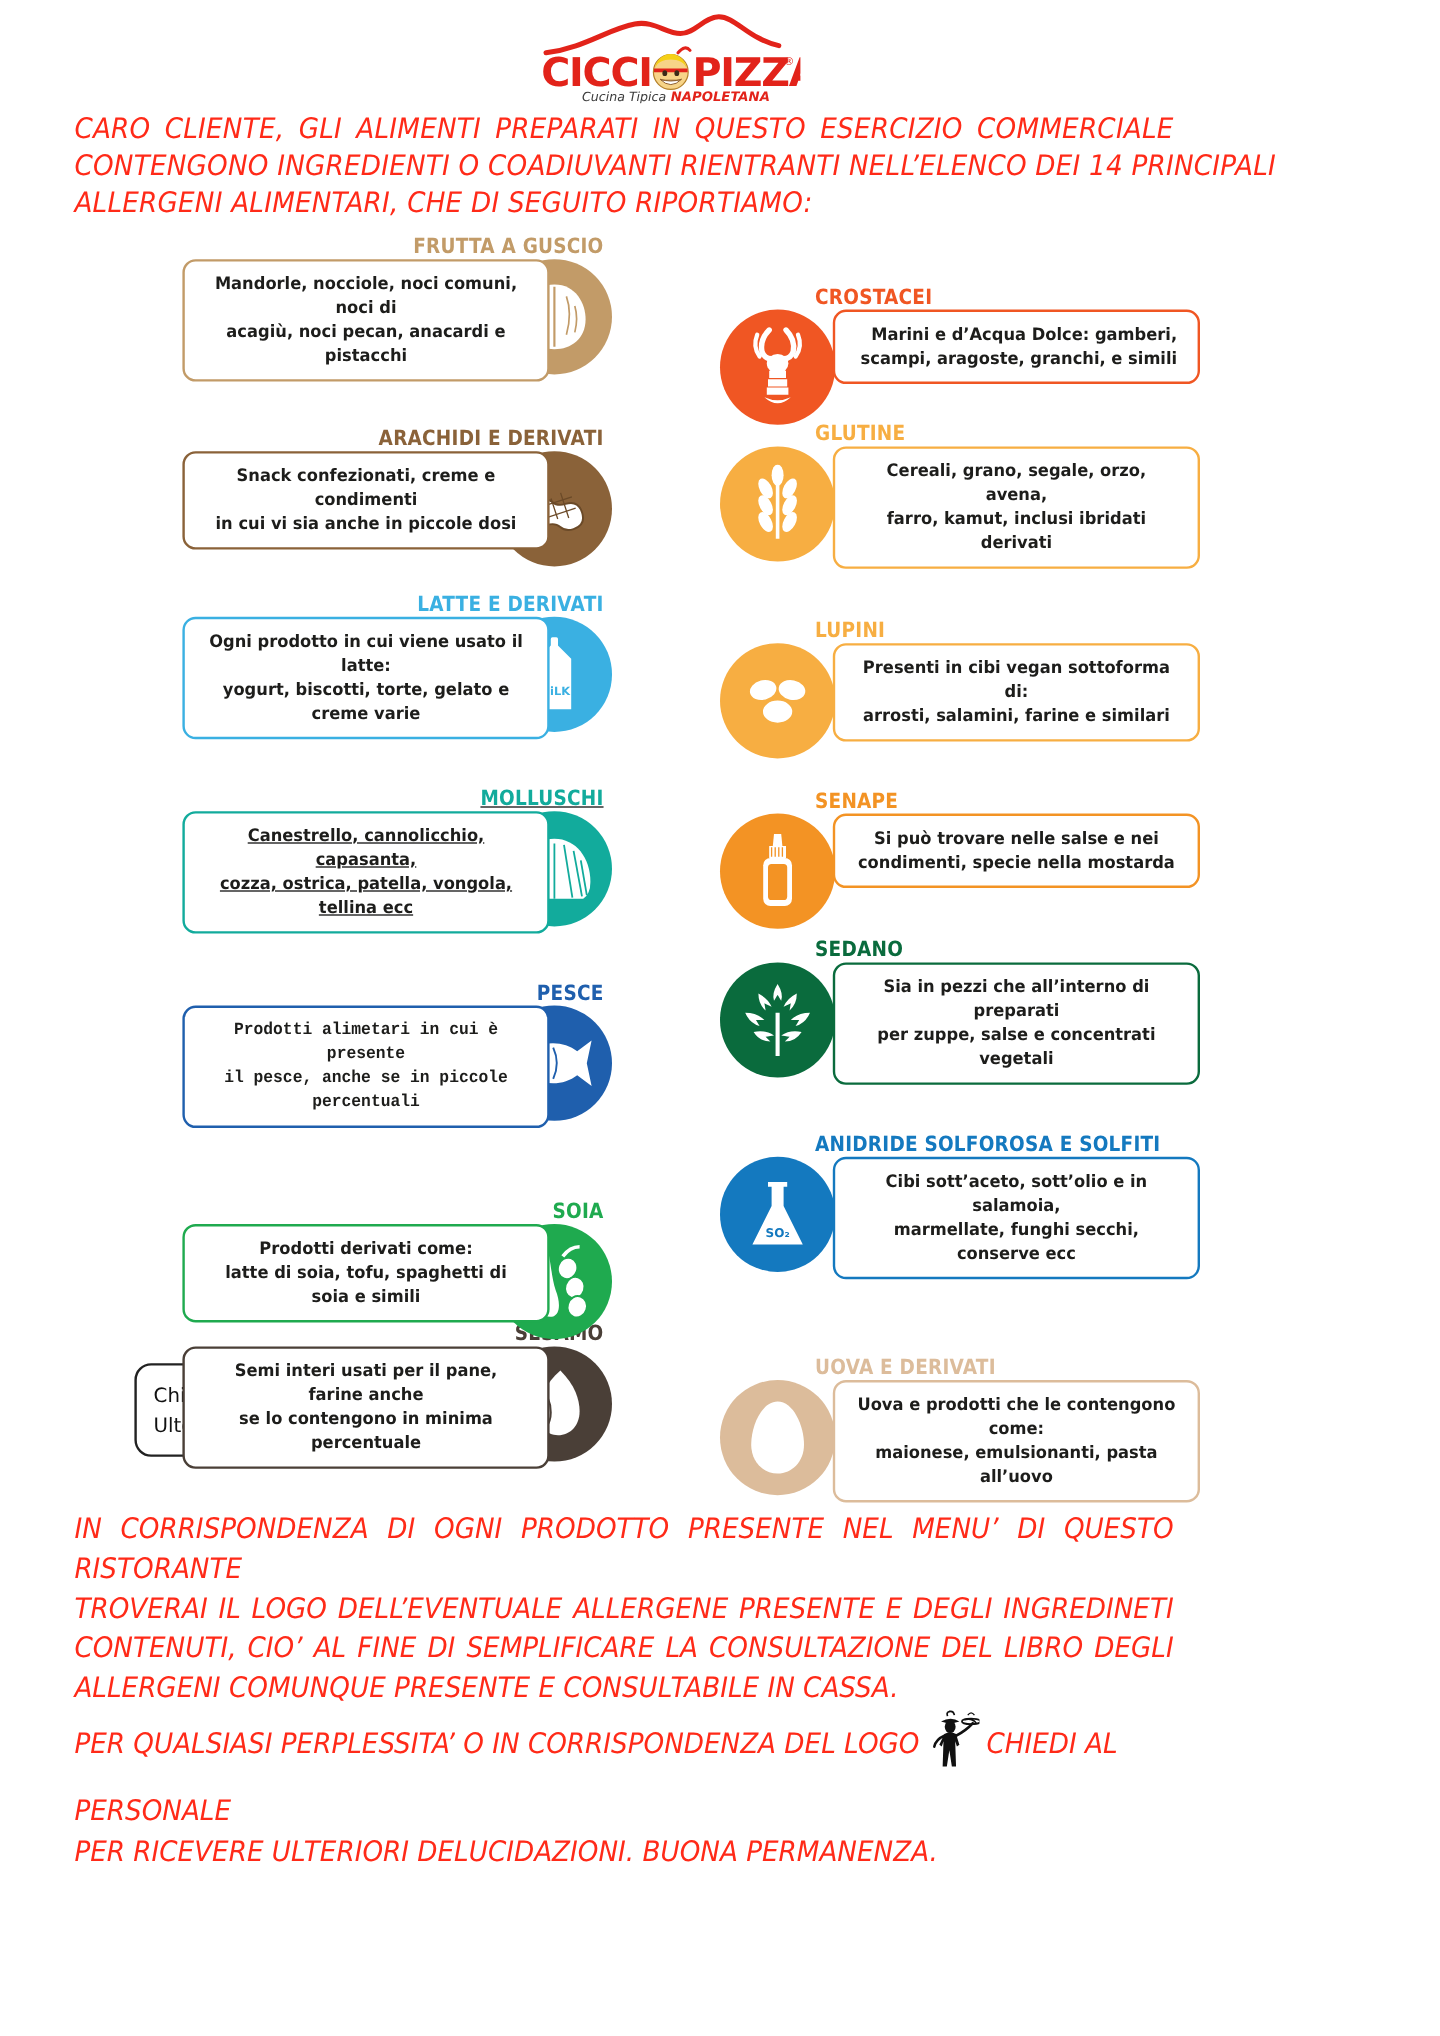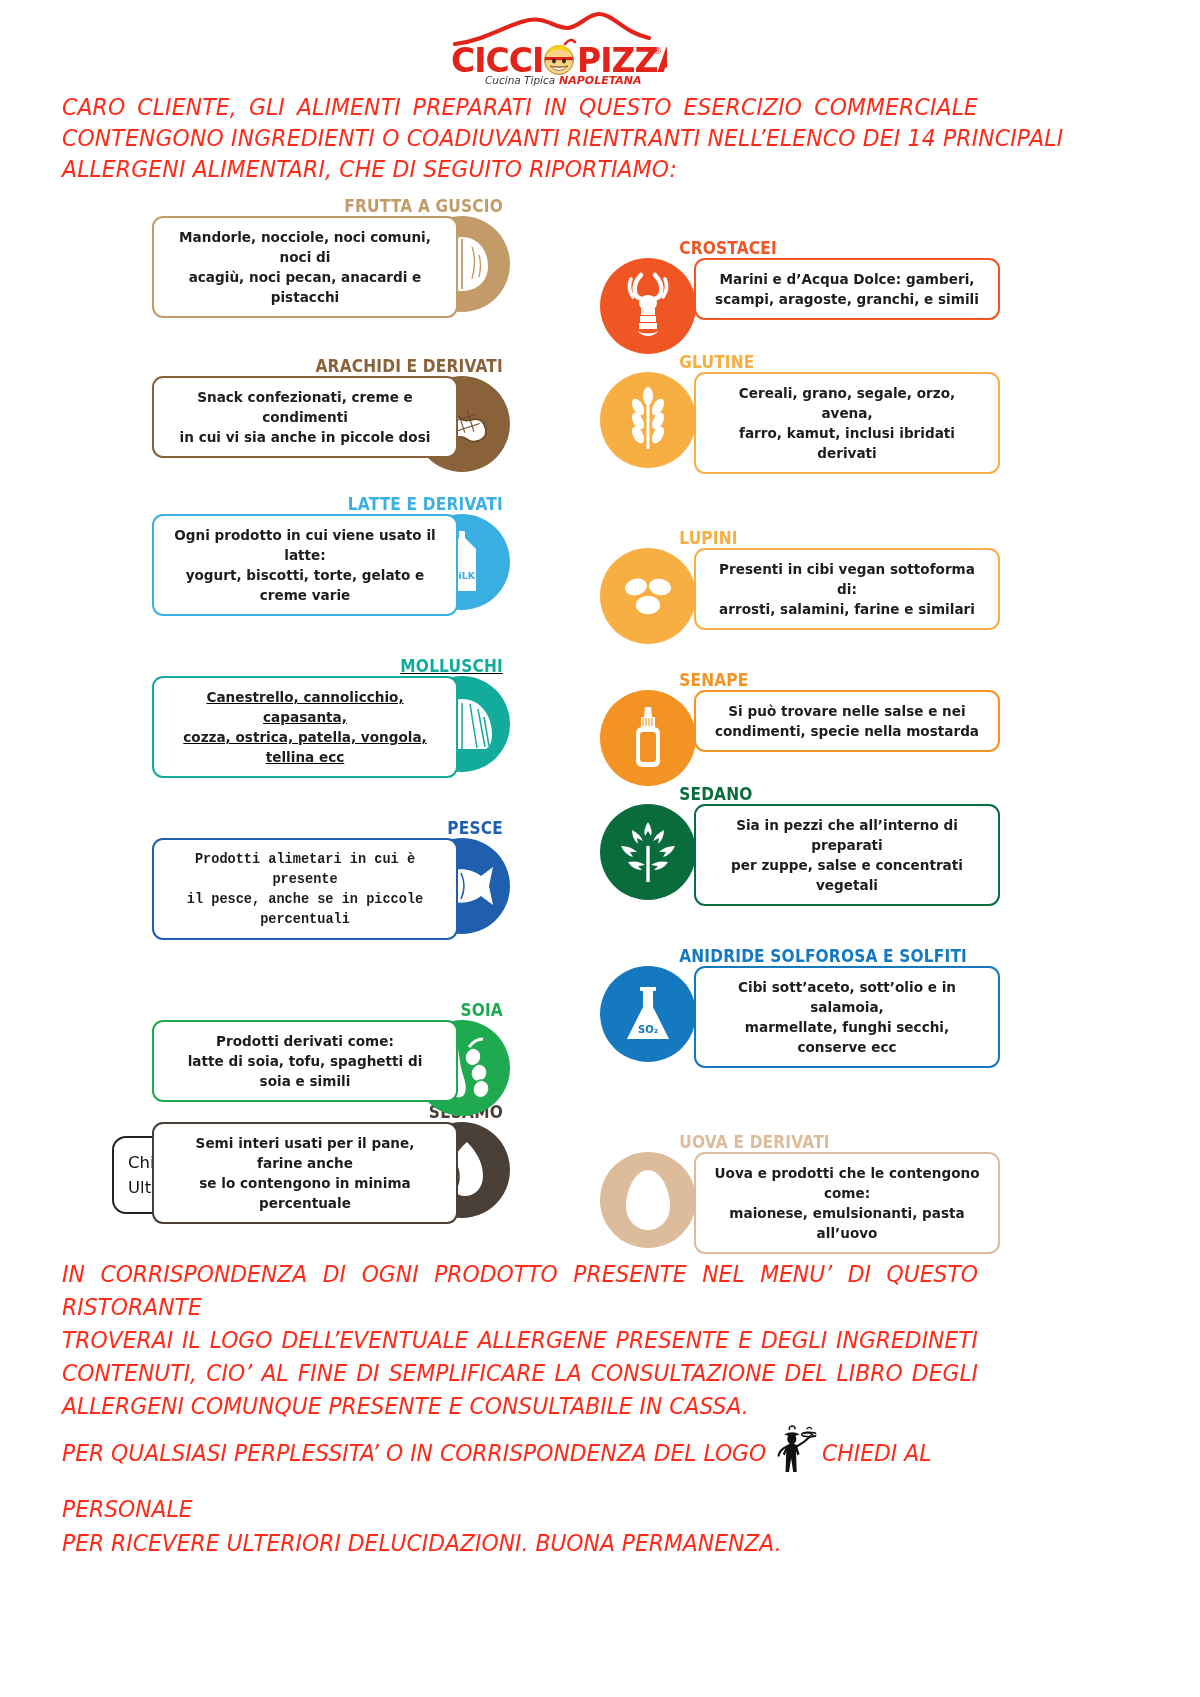--- a/index.html
+++ b/index.html
@@ -249,37 +249,37 @@
      <path d="M34 2 C46 14 50 26 50 36 C50 48 42 56 32 56 C22 56 16 48 16 38 C16 26 22 12 34 2z" fill="#fff"></path>
      <path d="M16 14 C24 22 26 30 26 37 C26 47 20 54 13 54 C6 54 2 47 2 39 C2 30 8 20 16 14z" fill="#fff" stroke="#4a3f37" stroke-width="1.6"></path>
         </svg>
       </div>
     </div>
   </div>
 
 <div class="col" id="col-right">
     <div class="card" style="margin-bottom: 32px;">
       <div class="title" style="color: rgb(240, 86, 35);">CROSTACEI</div>
-      <div class="bubble" style="border-color: rgb(240, 86, 35);">
+      <div class="bubble" style="border-color: rgb(240, 86, 35); text-align: right;">
         <span class="bl">Marini e d’Acqua Dolce: gamberi,</span>
         <span class="bl">scampi, aragoste, granchi, e simili</span>
       </div>
       <div class="disc" style="background: rgb(240, 86, 35);">
         <svg width="62" height="70" viewBox="0 0 62 70">
      <path d="M24 4 Q16 12 18 22 Q20 28 26 28" fill="none" stroke="#fff" stroke-width="4.5" stroke-linecap="round"></path>
      <path d="M38 4 Q46 12 44 22 Q42 28 36 28" fill="none" stroke="#fff" stroke-width="4.5" stroke-linecap="round"></path>
      <path d="M14 8 q-4 10 2 18" fill="none" stroke="#fff" stroke-width="3.6" stroke-linecap="round"></path>
      <path d="M48 8 q4 10 -2 18" fill="none" stroke="#fff" stroke-width="3.6" stroke-linecap="round"></path>
      <ellipse cx="31" cy="32" rx="9" ry="8" fill="#fff"></ellipse>
      <path d="M24 38 h14 v6 h-14z M23 45 h16 v6 h-16z M22 52 h18 v6 h-18z" fill="#fff"></path>
      <path d="M20 60 q11 10 22 0 q-11 5 -22 0z" fill="#fff"></path>
         </svg>
       </div>
     </div>
-    <div class="card" style="margin-bottom: 54px;">
+    <div class="card" style="margin-bottom: 42px;">
       <div class="title" style="color: rgb(247, 174, 66);">GLUTINE</div>
       <div class="bubble" style="border-color: rgb(247, 174, 66);">
         <span class="bl">Cereali, grano, segale, orzo, avena,</span>
         <span class="bl">farro, kamut, inclusi ibridati derivati</span>
       </div>
       <div class="disc" style="background: rgb(247, 174, 66);">
         <svg width="50" height="66" viewBox="0 0 50 66">
      <path d="M25 4 v58" stroke="#fff" stroke-width="3"></path>
      <g fill="#fff">
        <ellipse cx="25" cy="9" rx="5" ry="9"></ellipse>
@@ -302,21 +302,21 @@
       <div class="disc" style="background: rgb(247, 174, 66);">
         <svg width="64" height="50" viewBox="0 0 64 50">
      <g fill="#fff" stroke="#f7ae42" stroke-width="1.6">
        <ellipse cx="20" cy="16" rx="12" ry="9" transform="rotate(-14 20 16)"></ellipse>
        <ellipse cx="44" cy="16" rx="12" ry="9" transform="rotate(12 44 16)"></ellipse>
        <ellipse cx="32" cy="34" rx="13" ry="10"></ellipse>
      </g>
         </svg>
       </div>
     </div>
-    <div class="card" style="margin-bottom: 32px;">
+    <div class="card" style="margin-bottom: 42px;">
       <div class="title" style="color: rgb(243, 147, 36);">SENAPE</div>
       <div class="bubble" style="border-color: rgb(243, 147, 36);">
         <span class="bl">Si può trovare nelle salse e nei</span>
         <span class="bl">condimenti, specie nella mostarda</span>
       </div>
       <div class="disc" style="background: rgb(243, 147, 36);">
         <svg width="42" height="66" viewBox="0 0 42 66">
      <path d="M18 2 L24 2 L25 12 L17 12 Z" fill="#fff"></path>
      <rect x="14" y="12" width="14" height="10" fill="#fff"></rect>
      <g stroke="#f39324" stroke-width="1.1">

